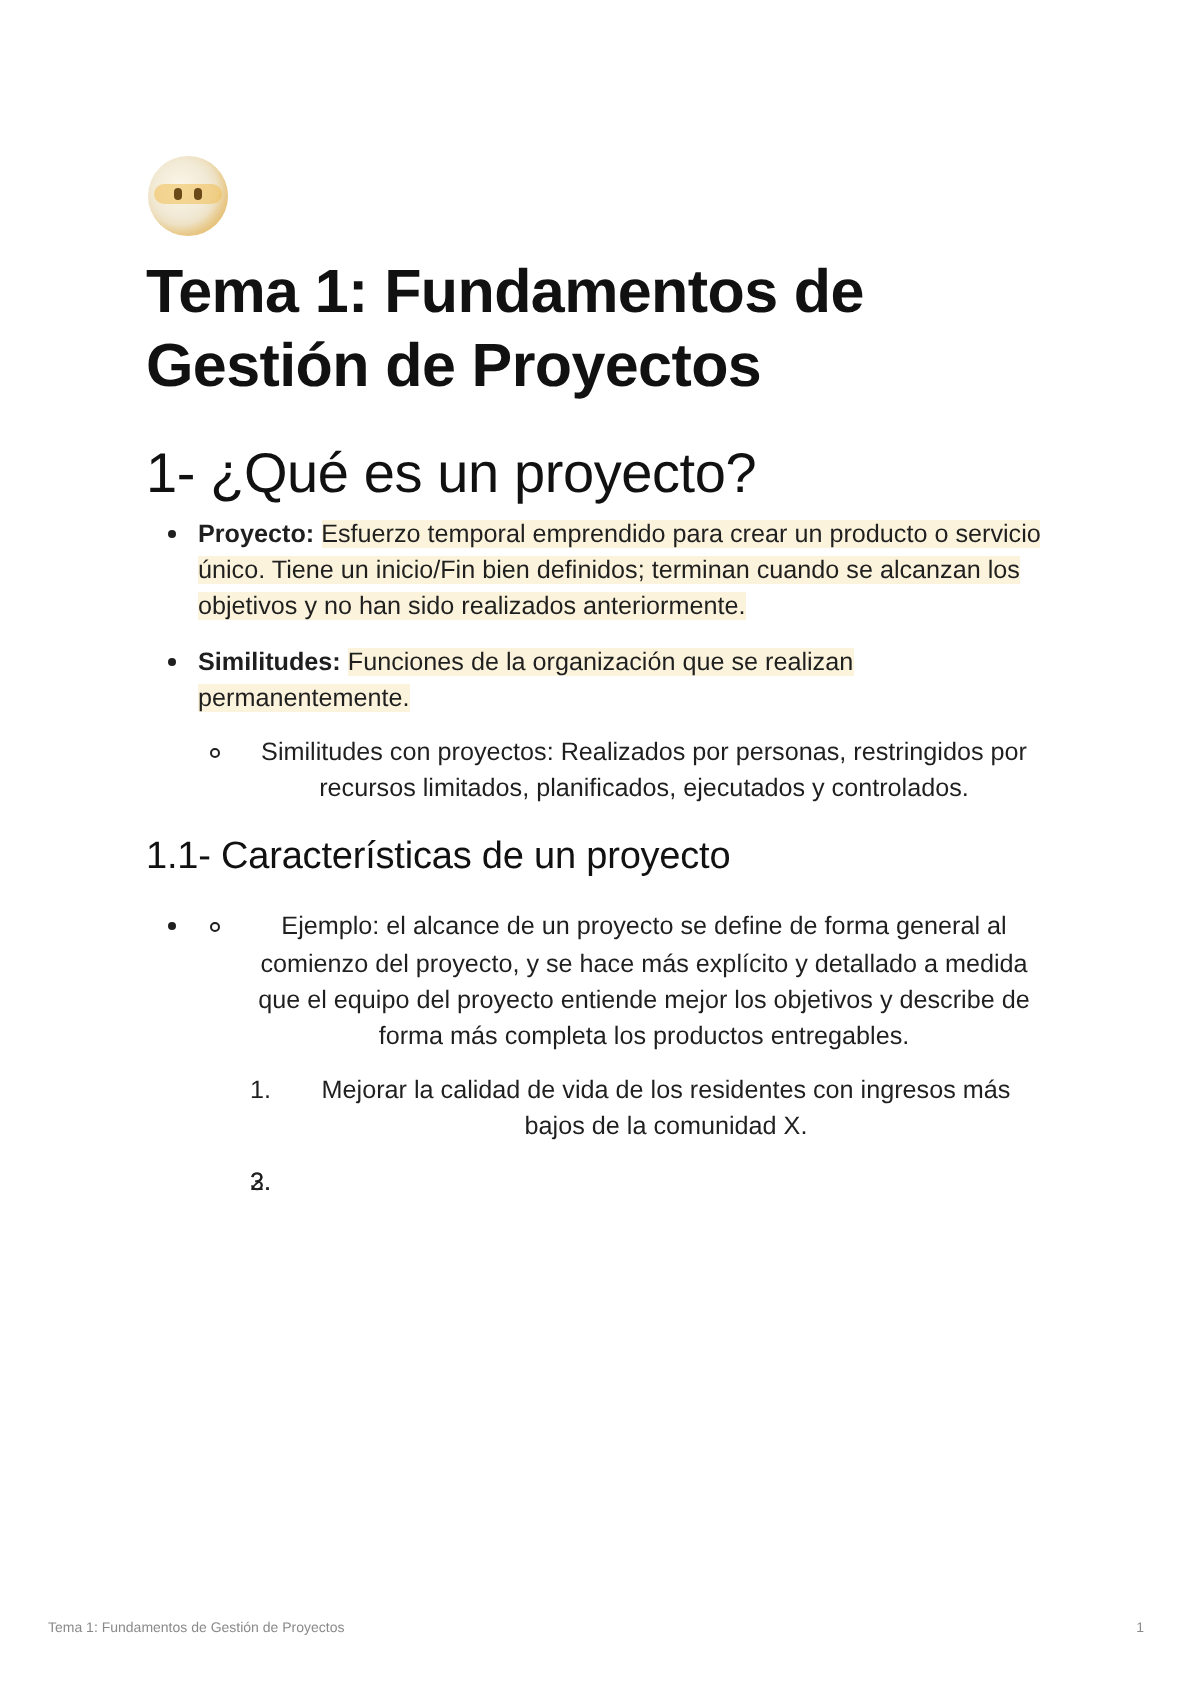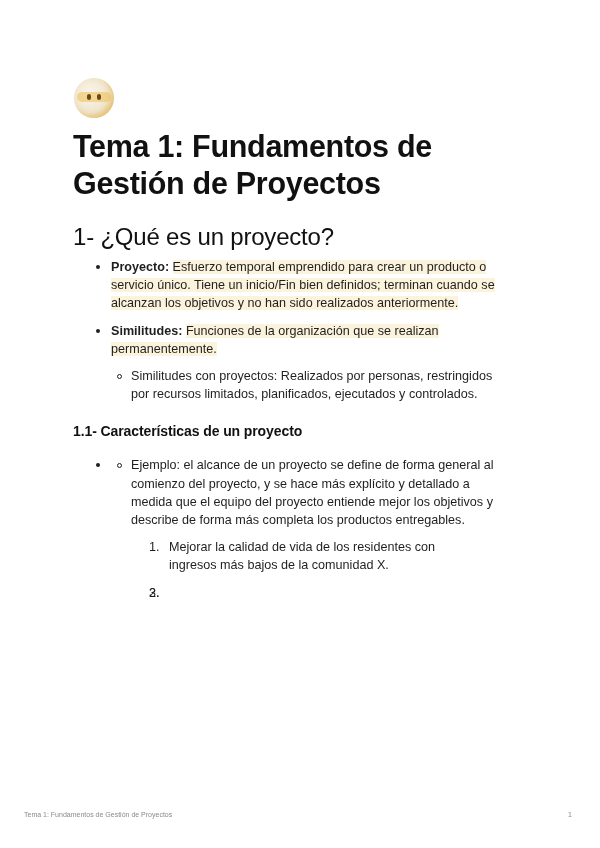--- a/index.html
+++ b/index.html
@@ -52,36 +52,36 @@
     h1.title {
       margin: 10px 0 0 0;
       font-size: 30.5px;
       line-height: 37px;
       font-weight: 700;
       color: #111111;
       letter-spacing: -0.3px;
     }
     h2.h2 {
       margin: 20px 0 0 0;
-      font-size: 24px;
+      font-size: 28px;
       line-height: 30px;
       font-weight: 500;
       color: #111111;
       letter-spacing: -0.2px;
     }
     h3.h3 {
       margin: 14px 0 13px 0;
-      font-size: 14px;
+      font-size: 19px;
       line-height: 24px;
-      font-weight: 700;
+      font-weight: 400;
       color: #111111;
       letter-spacing: -0.1px;
     }
     ul, ol {
-      margin: 16px;
+      margin: 4px;
       padding: 0;
       list-style: none;
     }
     .list-l1 { margin-top: 6px; }
     .li {
       position: relative;
       font-size: 12.6px;
       line-height: 18.2px;
       color: #1f1f1f;
     }
@@ -94,20 +94,21 @@
       left: 7px;
       top: 7px;
       width: 4px;
       height: 4px;
       border-radius: 50%;
       background: #1f1f1f;
     }
     .li.l2 {
       padding-left: 20px;
       margin-bottom: 9px;
+      text-align: center;
     }
     .li.l2 > .marker {
       position: absolute;
       left: 6px;
       top: 6.5px;
       width: 3px;
       height: 3px;
       border-radius: 50%;
       border: 1px solid #1f1f1f;
       background: transparent;

